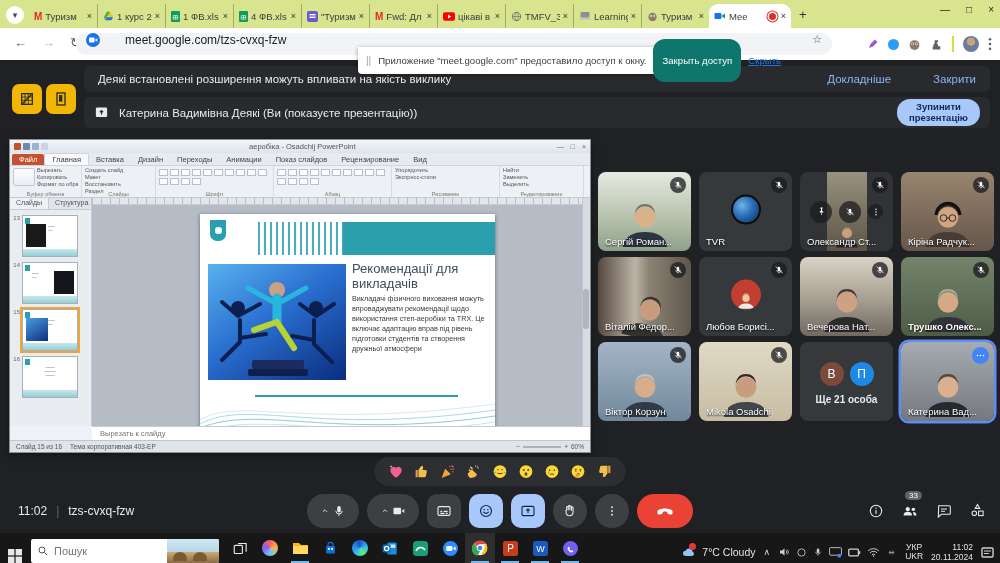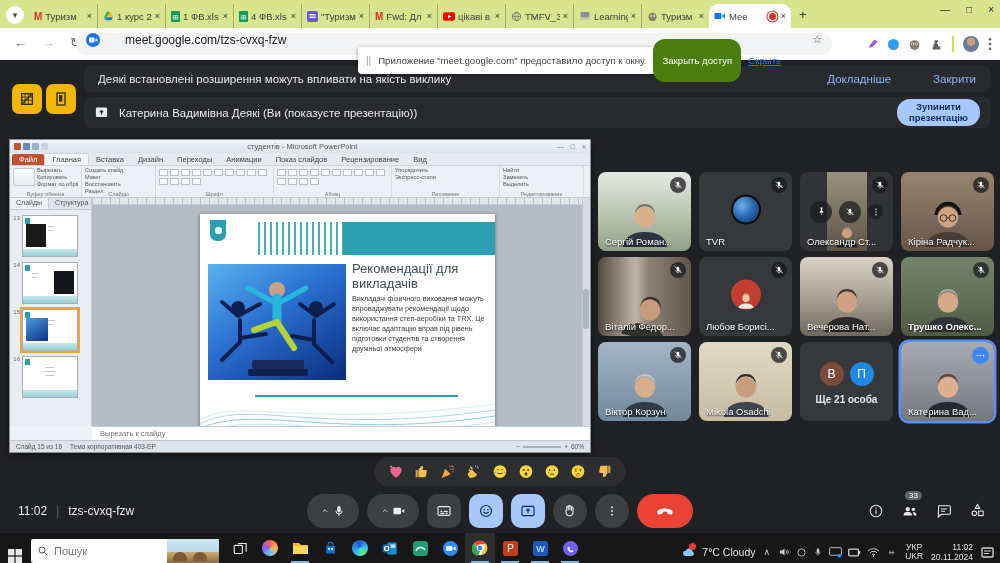--- a/index.html
+++ b/index.html
@@ -29,21 +29,21 @@
   .addrstar{margin-left:auto;font-size:11px;color:#5f6368}
   .exticons{position:absolute;right:8px;top:5px;height:22px;display:flex;align-items:center;gap:9px}
   .bluedot{width:11px;height:11px;border-radius:50%;background:#2d9cf4}
   .ysep{width:2px;height:16px;background:#d6df3a}
   .uavatar{width:16px;height:16px;border-radius:50%;background:radial-gradient(circle at 50% 35%,#c9a27c 30%,#6b7d9b 32%)}
 
   
   .popup{position:absolute;left:358px;top:47px;width:368px;height:27px;background:#fff;box-shadow:0 1px 4px rgba(0,0,0,.35);border-radius:0 0 4px 4px;display:flex;align-items:center;padding:0 8px;gap:7px;z-index:60}
   .popup .grip{color:#9aa0a6;font-size:10px}
   .popup .ptext{font-size:9.6px;color:#3c4043;white-space:nowrap}
-  .popup .pbtn{background:#4d7c0f;color:#fff;font-size:9.6px;border:none;border-radius:12px;padding:16px 9px;white-space:nowrap}
+  .popup .pbtn{background:#0f766e;color:#fff;font-size:9.6px;border:none;border-radius:12px;padding:16px 9px;white-space:nowrap}
   .popup .plink{font-size:9.6px;color:#1a73e8;text-decoration:underline;white-space:nowrap}
 
   
   .meet{position:absolute;top:60px;left:0;right:0;bottom:30px;background:#202124}
   .banner{position:absolute;left:84px;width:906px;background:#292a2d;border-radius:6px;display:flex;align-items:center;color:#e8eaed}
   .banner1{top:6px;height:26px;padding:0 14px;font-size:11.5px}
   .blinks{margin-left:auto;display:flex;gap:42px}
   .blink{color:#8ab4f8;font-size:11.5px}
   .banner2{top:37px;height:31px;padding:0 10px;font-size:11.5px;gap:10px}
   .stopbtn{margin-left:auto;background:#a8c7fa;color:#0b2a52;font-size:9.5px;line-height:1.15;border:none;border-radius:13px;padding:3px 12px;text-align:center;font-weight:bold}
@@ -373,21 +373,21 @@
     </div>
 
   <div class="ppt">
     <div class="ppt-title">
       <span class="qat">
         <span class="qbox" style="background:#c3512f"></span>
         <span class="qbox" style="background:#6a87b5"></span>
         <span class="qbox" style="background:#9db0cc"></span>
         <span class="qbox" style="background:#c9d3e2"></span>
       </span>
-      <span class="ppt-tname">студентів - Microsoft PowerPoint</span>
+      <span class="ppt-tname">аеробіка - Osadchij PowerPoint</span>
       <span class="ppt-wc">
         <span>—</span>
         <span>□</span>
         <span>×</span>
       </span>
     </div>
     <div class="ppt-tabs" id="ppttabs">
       <span class="ptab file">Файл</span>
     <span class="ptab on">Главная</span>
         <span class="ptab">Вставка</span>

